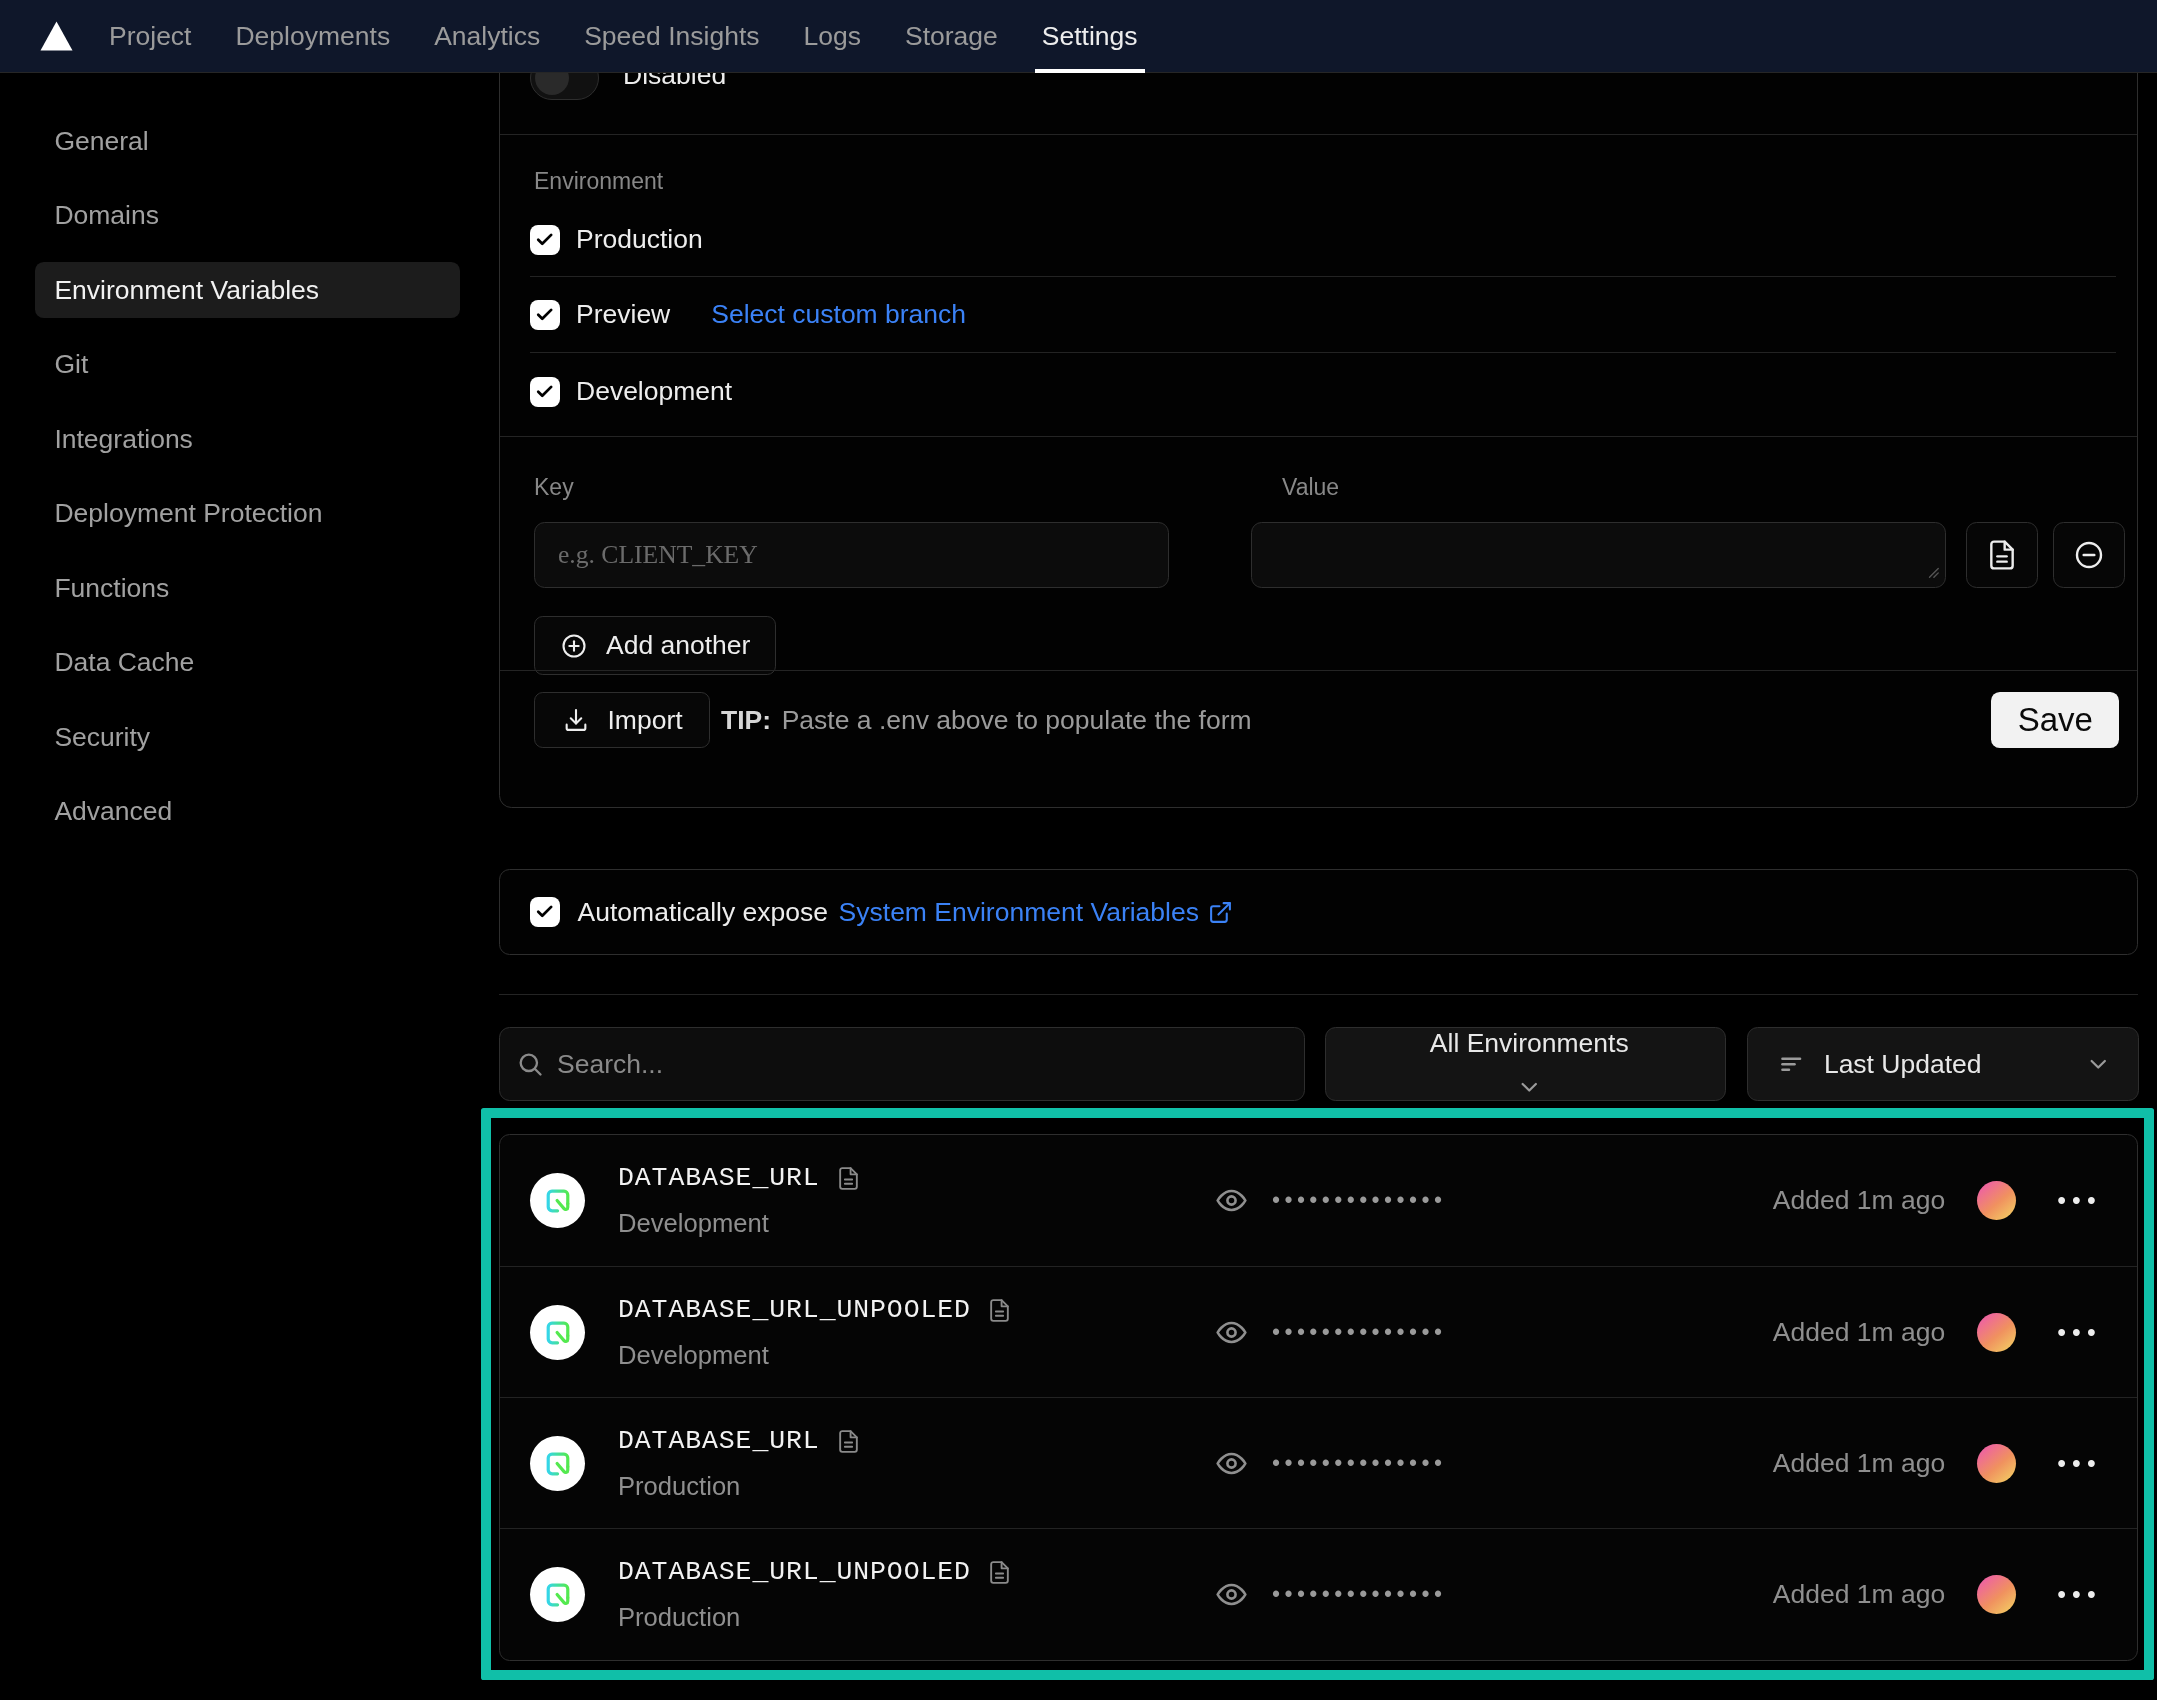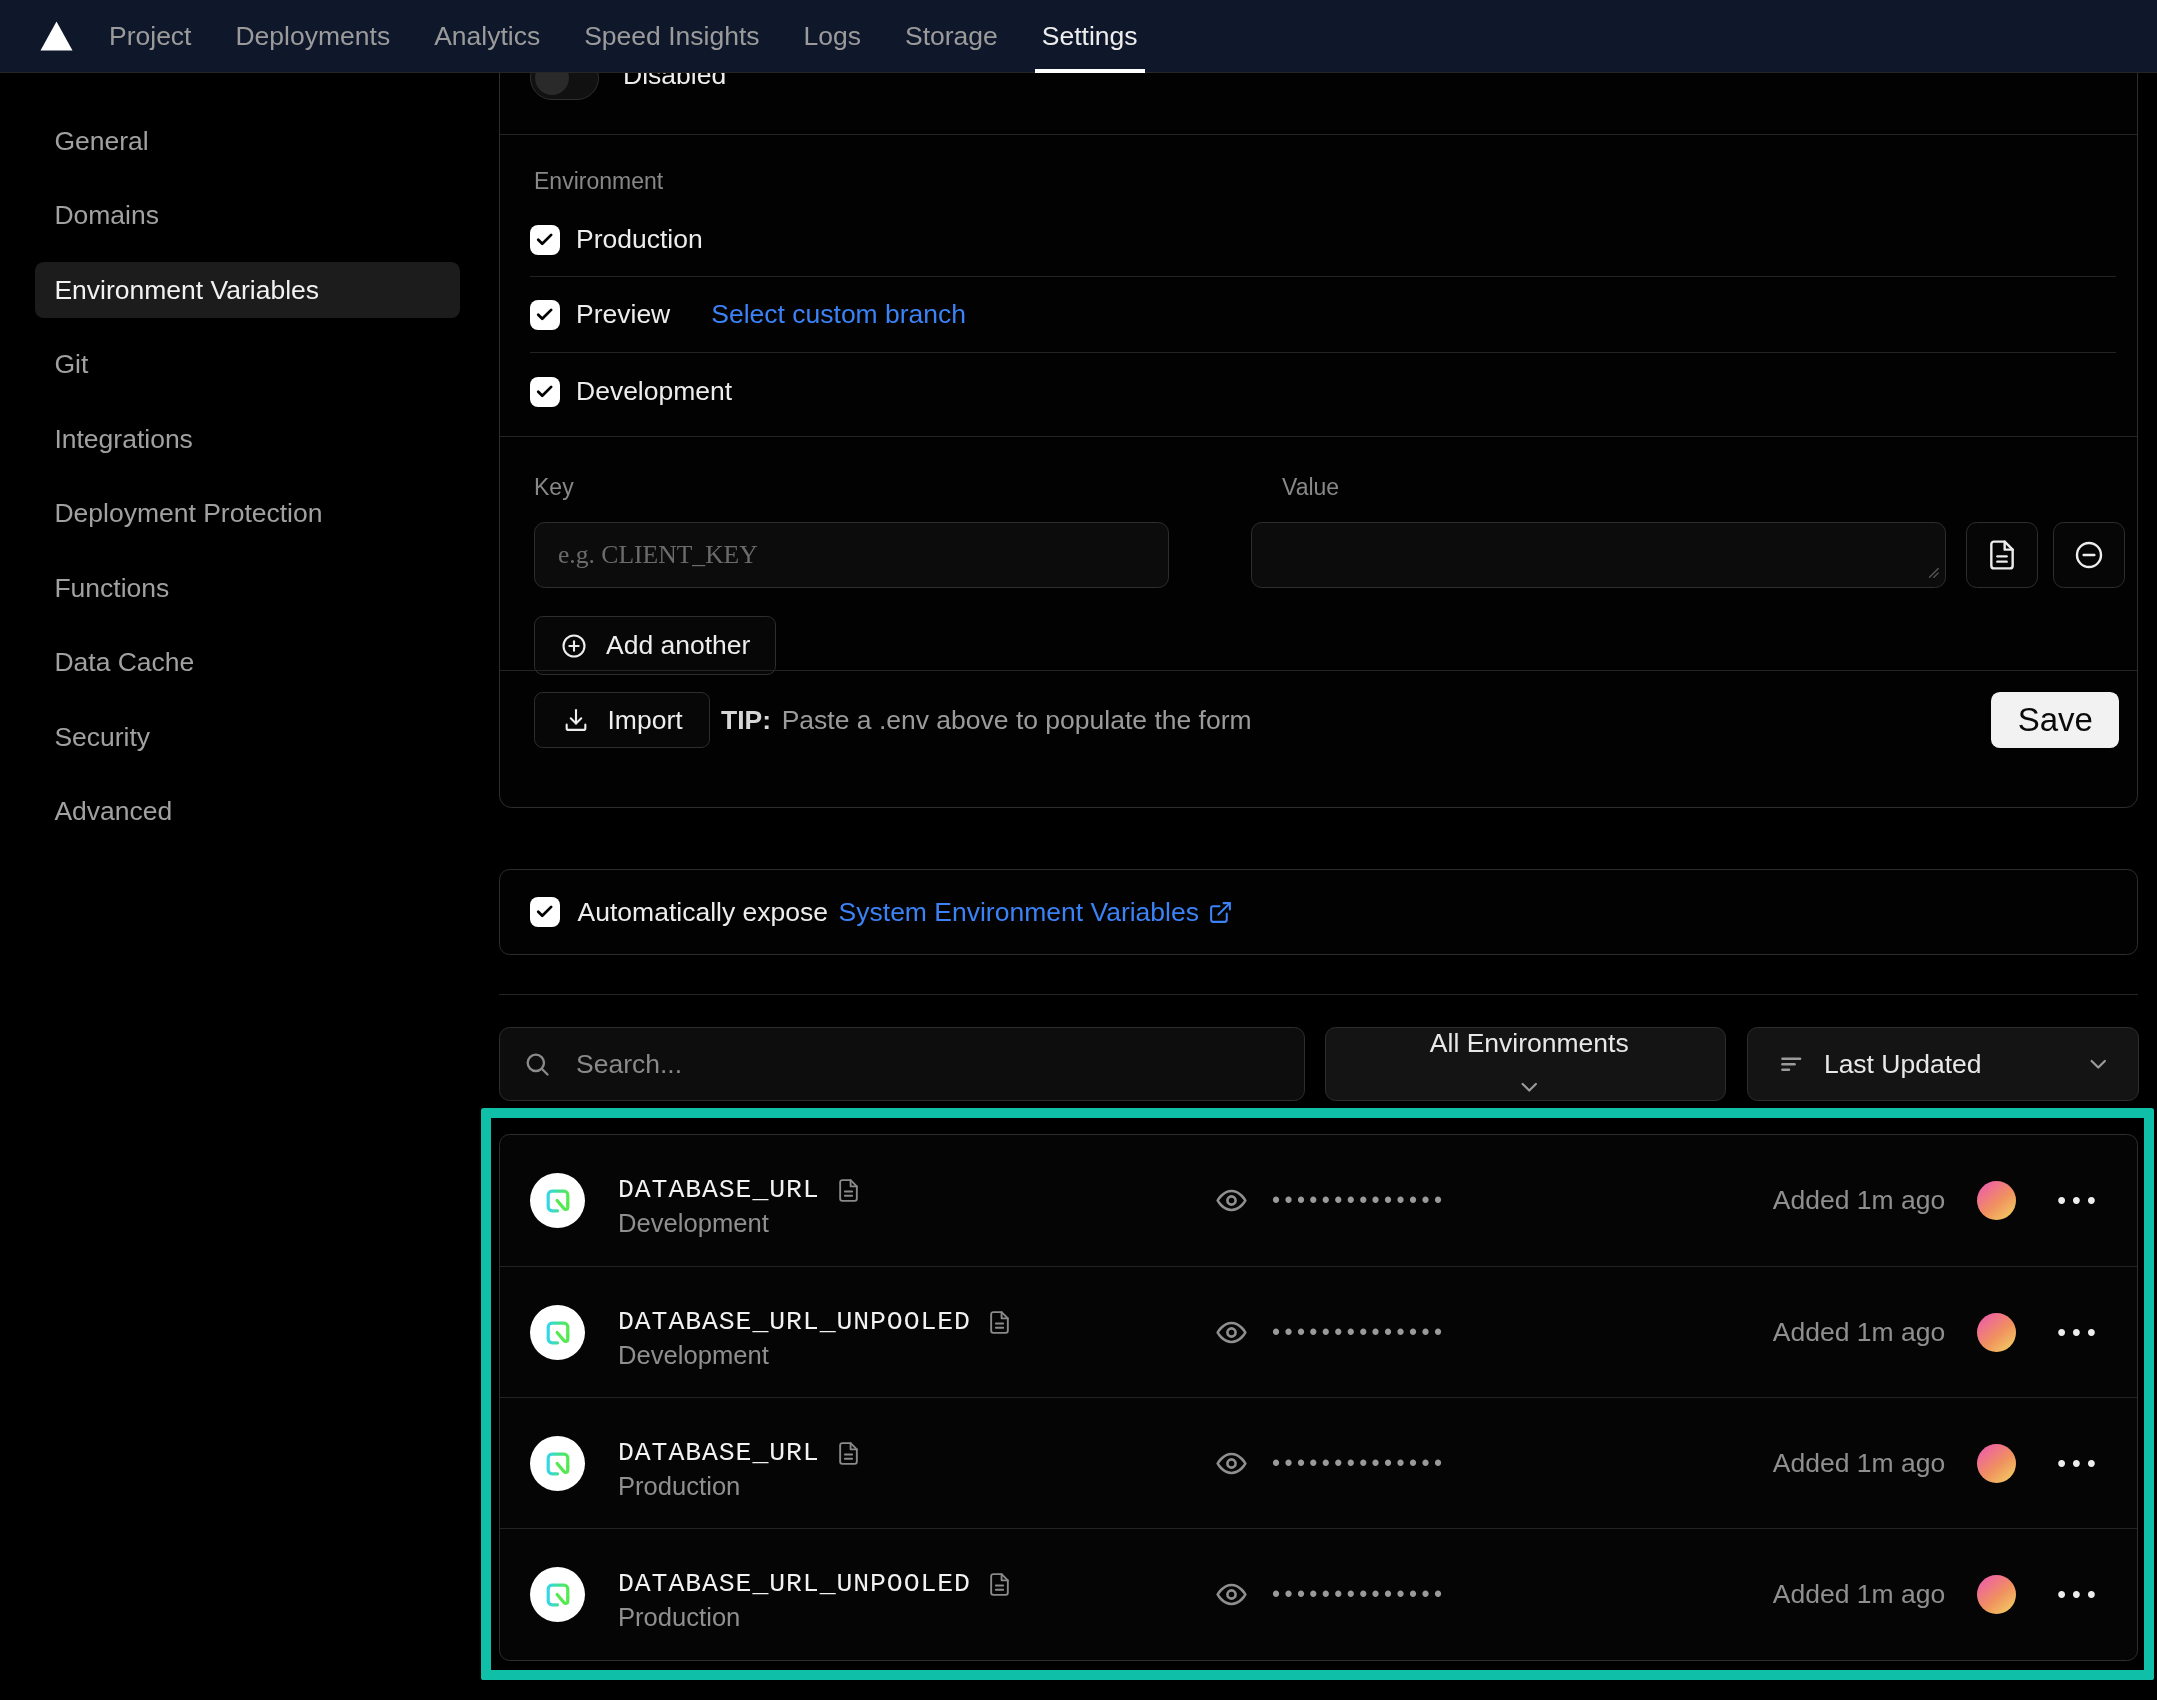--- a/index.html
+++ b/index.html
@@ -73,21 +73,21 @@
                  border:0.9px solid #2e2e2e; border-radius:10.6px; display:flex; align-items:center;
                  padding-left:30px; z-index:1; }
   .expose-text { margin-left:17.6px; font-size:26.5px; color:#ededed; }
   .expose-link { font-size:26.5px; margin-left:10.6px; display:flex; align-items:center; gap:8.8px; }
 
   .page-divider { position:absolute; left:499px; width:1639px; top:994px; height:0.9px; background:#242424; }
 
   
   .search-box { position:absolute; left:499px; top:1027px; width:806px; height:74px; border-radius:10.6px;
                 background:#0d0d0d; border:0.9px solid #2e2e2e; display:flex; align-items:center;
-                padding-left:23px; gap:25px; color:#8a8a8a; }
+                padding-left:16px; gap:13px; color:#8a8a8a; }
   .search-box input { flex:1; background:transparent; border:none; outline:none; color:#ddd;
                       font-size:26.5px; font-family:"Liberation Sans",sans-serif; }
   .search-box input::placeholder { color:#8a8a8a; }
   .select-box { position:absolute; top:1027px; height:74px; border-radius:10.6px; background:#141414;
                 border:0.9px solid #2e2e2e; display:flex; align-items:center; color:#e8e8e8;
                 font-size:26.5px; cursor:pointer; }
   .select-env { left:1325px; width:401px; padding:0 26.5px 0 34px;flex-direction:column; }
   .select-sort { left:1747px; width:392px; padding:0 26.5px 0 30px; gap:19.4px; }
   .select-box .grow { flex:1; }
   .chev { color:#9b9b9b; }
@@ -96,21 +96,21 @@
   .annotation { position:absolute; left:481px; top:1108px; width:1673px; height:572px;
                 border:10.6px solid #10bfa8; border-radius:2.6px; z-index:20; pointer-events:none; }
 
   
   .list-card { position:absolute; left:499px; top:1134px; width:1639px; height:527px; background:#050505;
                border:0.9px solid #2e2e2e; border-radius:10.6px; overflow:hidden; z-index:1; }
   .var-row { position:relative; height:131px; }
   .var-row + .var-row { border-top:0.9px solid #232323; }
   .var-avatar { position:absolute; left:30px; top:38px; width:55px; height:55px; border-radius:50%;
                 background:#fff; display:flex; align-items:center; justify-content:center; }
-  .var-name-line { position:absolute; left:118px; top:40px; display:flex; align-items:center; gap:16px;justify-content:flex-end; }
+  .var-name-line { position:absolute; left:118px; top:28px; display:flex; align-items:center; gap:16px;justify-content:flex-end; }
   .var-name { font-family:"Liberation Mono","DejaVu Sans Mono",monospace; font-size:26.5px; color:#f2f2f2;
               letter-spacing:0.9px; }
   .var-doc-icon { color:#8a8a8a; display:flex; }
   .var-env { position:absolute; left:118px; top:74px; font-size:25.6px; color:#8f8f8f; }
   .var-middle { position:absolute; left:714px; top:0; height:131px; display:flex; align-items:center; gap:23px; }
   .eye { color:#8f8f8f; display:flex; cursor:pointer; }
   .mask-dots { font-size:23px; color:#9a9a9a; letter-spacing:4.4px; }
   .var-right { position:absolute; right:35px; top:0; height:131px; display:flex; align-items:center; }
   .added { font-size:26.5px; color:#8f8f8f; }
   .grad-avatar { width:39px; height:39px; border-radius:50%; margin-left:32px;

